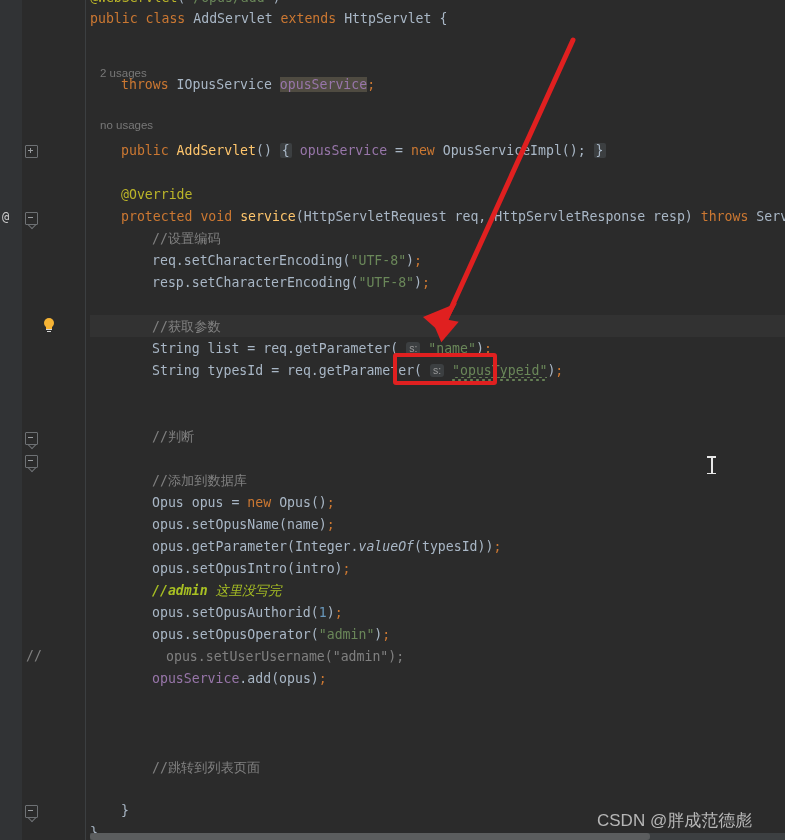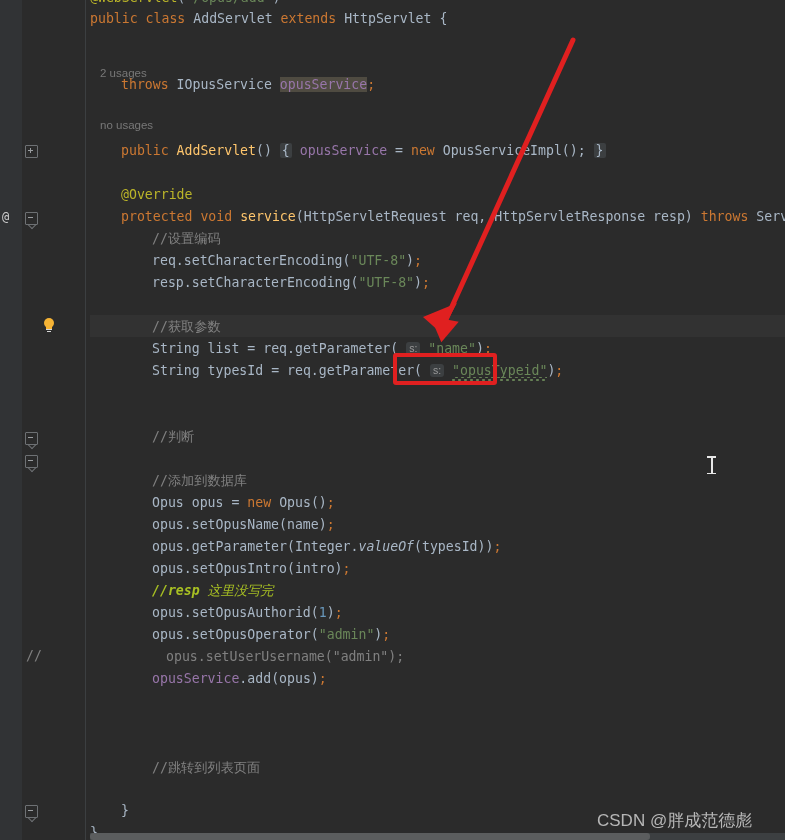--- a/index.html
+++ b/index.html
@@ -230,21 +230,21 @@
     
     <div class="ln" style="top:514px;padding-left:62px;"><span class="punct">opus.</span><span class="punct">setOpusName</span><span class="punct">(name)</span><span class="semi">;</span></div>
 
     
     <div class="ln" style="top:536px;padding-left:62px;"><span class="punct">opus.</span><span class="punct">getParameter</span><span class="punct">(</span><span class="cls">Integer</span><span class="punct">.</span><span class="static-it">valueOf</span><span class="punct">(typesId))</span><span class="semi">;</span></div>
 
     
     <div class="ln" style="top:558px;padding-left:62px;"><span class="punct">opus.</span><span class="punct">setOpusIntro</span><span class="punct">(intro)</span><span class="semi">;</span></div>
 
     
-    <div class="ln" style="top:580px;padding-left:62px;"><span class="todo">//resp</span> <span class="todo-txt">这里没写完</span></div>
+    <div class="ln" style="top:580px;padding-left:62px;"><span class="todo">//admin</span> <span class="todo-txt">这里没写完</span></div>
 
     
     <div class="ln" style="top:602px;padding-left:62px;"><span class="punct">opus.</span><span class="punct">setOpusAuthorid</span><span class="punct">(</span><span class="num">1</span><span class="punct">)</span><span class="semi">;</span></div>
 
     
     <div class="ln" style="top:624px;padding-left:62px;"><span class="punct">opus.</span><span class="punct">setOpusOperator</span><span class="punct">(</span><span class="str">"admin"</span><span class="punct">)</span><span class="semi">;</span></div>
 
     
     <div class="ln" style="top:646px;padding-left:76px;"><span class="cmt-code">opus.setUserUsername("admin");</span></div>
 

